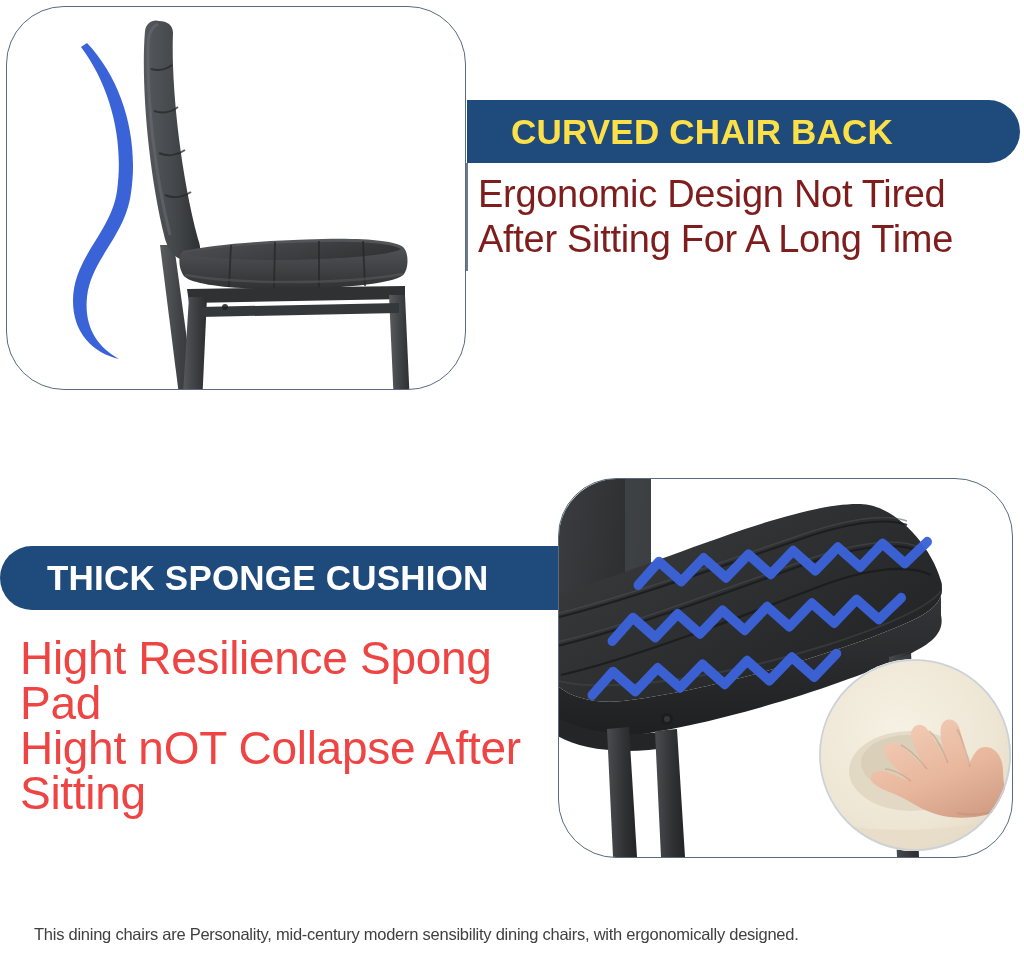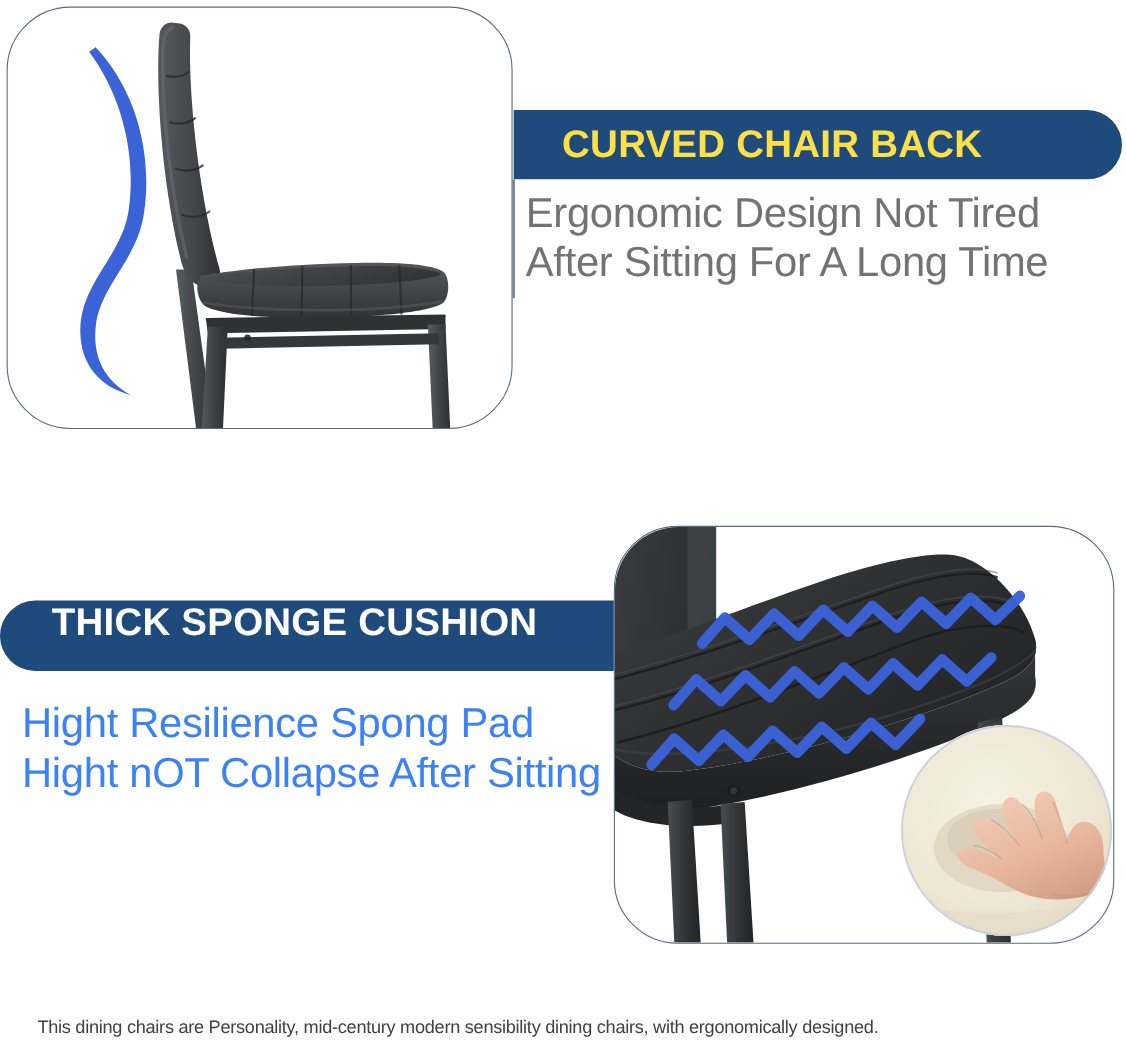--- a/index.html
+++ b/index.html
@@ -95,21 +95,21 @@
     width: 1.5px;
     height: 108px;
     background: #6b7c90;
   }
 
   #desc-top {
     position: absolute;
     left: 478px;
     top: 172px;
     width: 540px;
-    color: #737373;
+    color: #7f1d1d;
     font-size: 38px;
     line-height: 45px;
     font-weight: 300;
     letter-spacing: -0.3px;
   }
 
   
   #card-bottom {
     left: 558px;
     top: 478px;
@@ -126,39 +126,39 @@
   
   #banner-bottom {
     position: absolute;
     left: 0px;
     top: 546px;
     width: 558px;
     height: 64px;
     background: #1f4b7c;
     border-radius: 32px 0 0 32px;
     display: flex;
-    align-items: flex-start;
+    align-items: center;
     padding-left: 47px;
     box-sizing: border-box;
   }
   #banner-bottom .banner-text {
     color: #ffffff;
     font-size: 35px;
     font-weight: bold;
     letter-spacing: 0.2px;
     white-space: nowrap;
   }
 
   #desc-bottom {
     position: absolute;
     left: 20px;
     top: 636px;
     width: 560px;
-    color: #3b82f6;
-    font-size: 38px;
+    color: #ef4444;
+    font-size: 46px;
     line-height: 45px;
     font-weight: 300;
     letter-spacing: -0.3px;
   }
 
   
   #footer-divider {
     position: absolute;
     left: 0;
     top: 898px;

